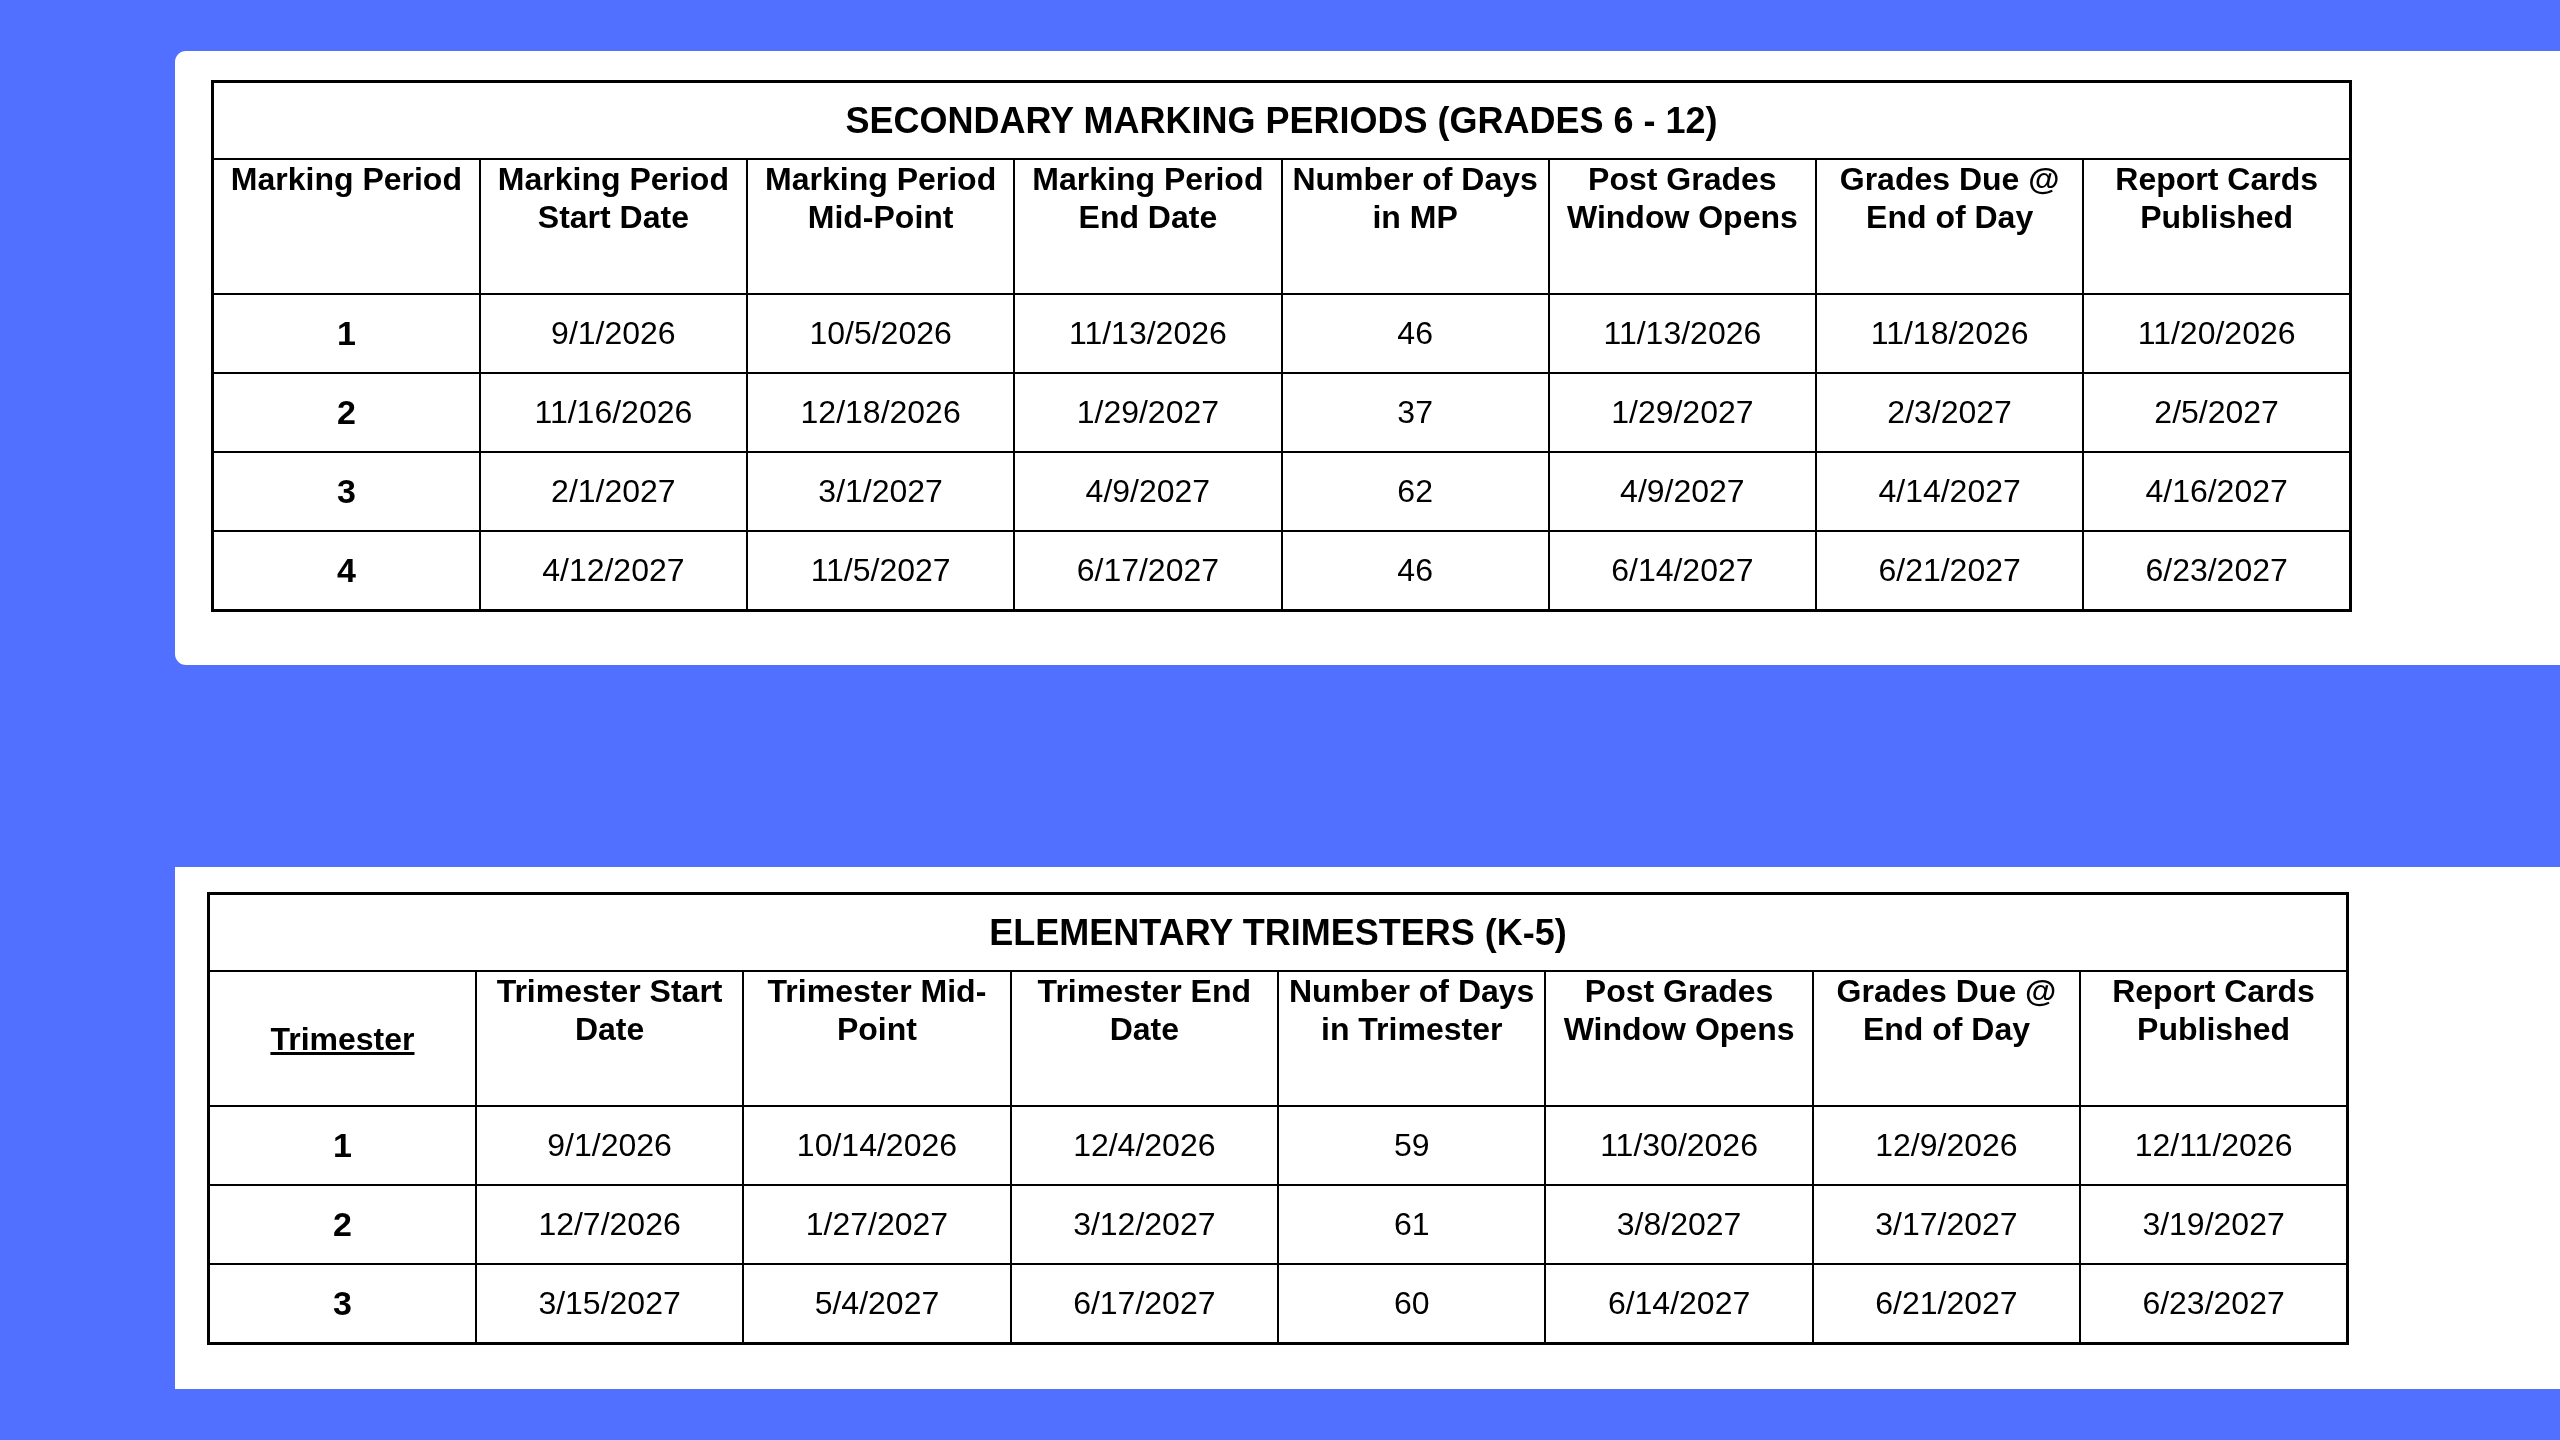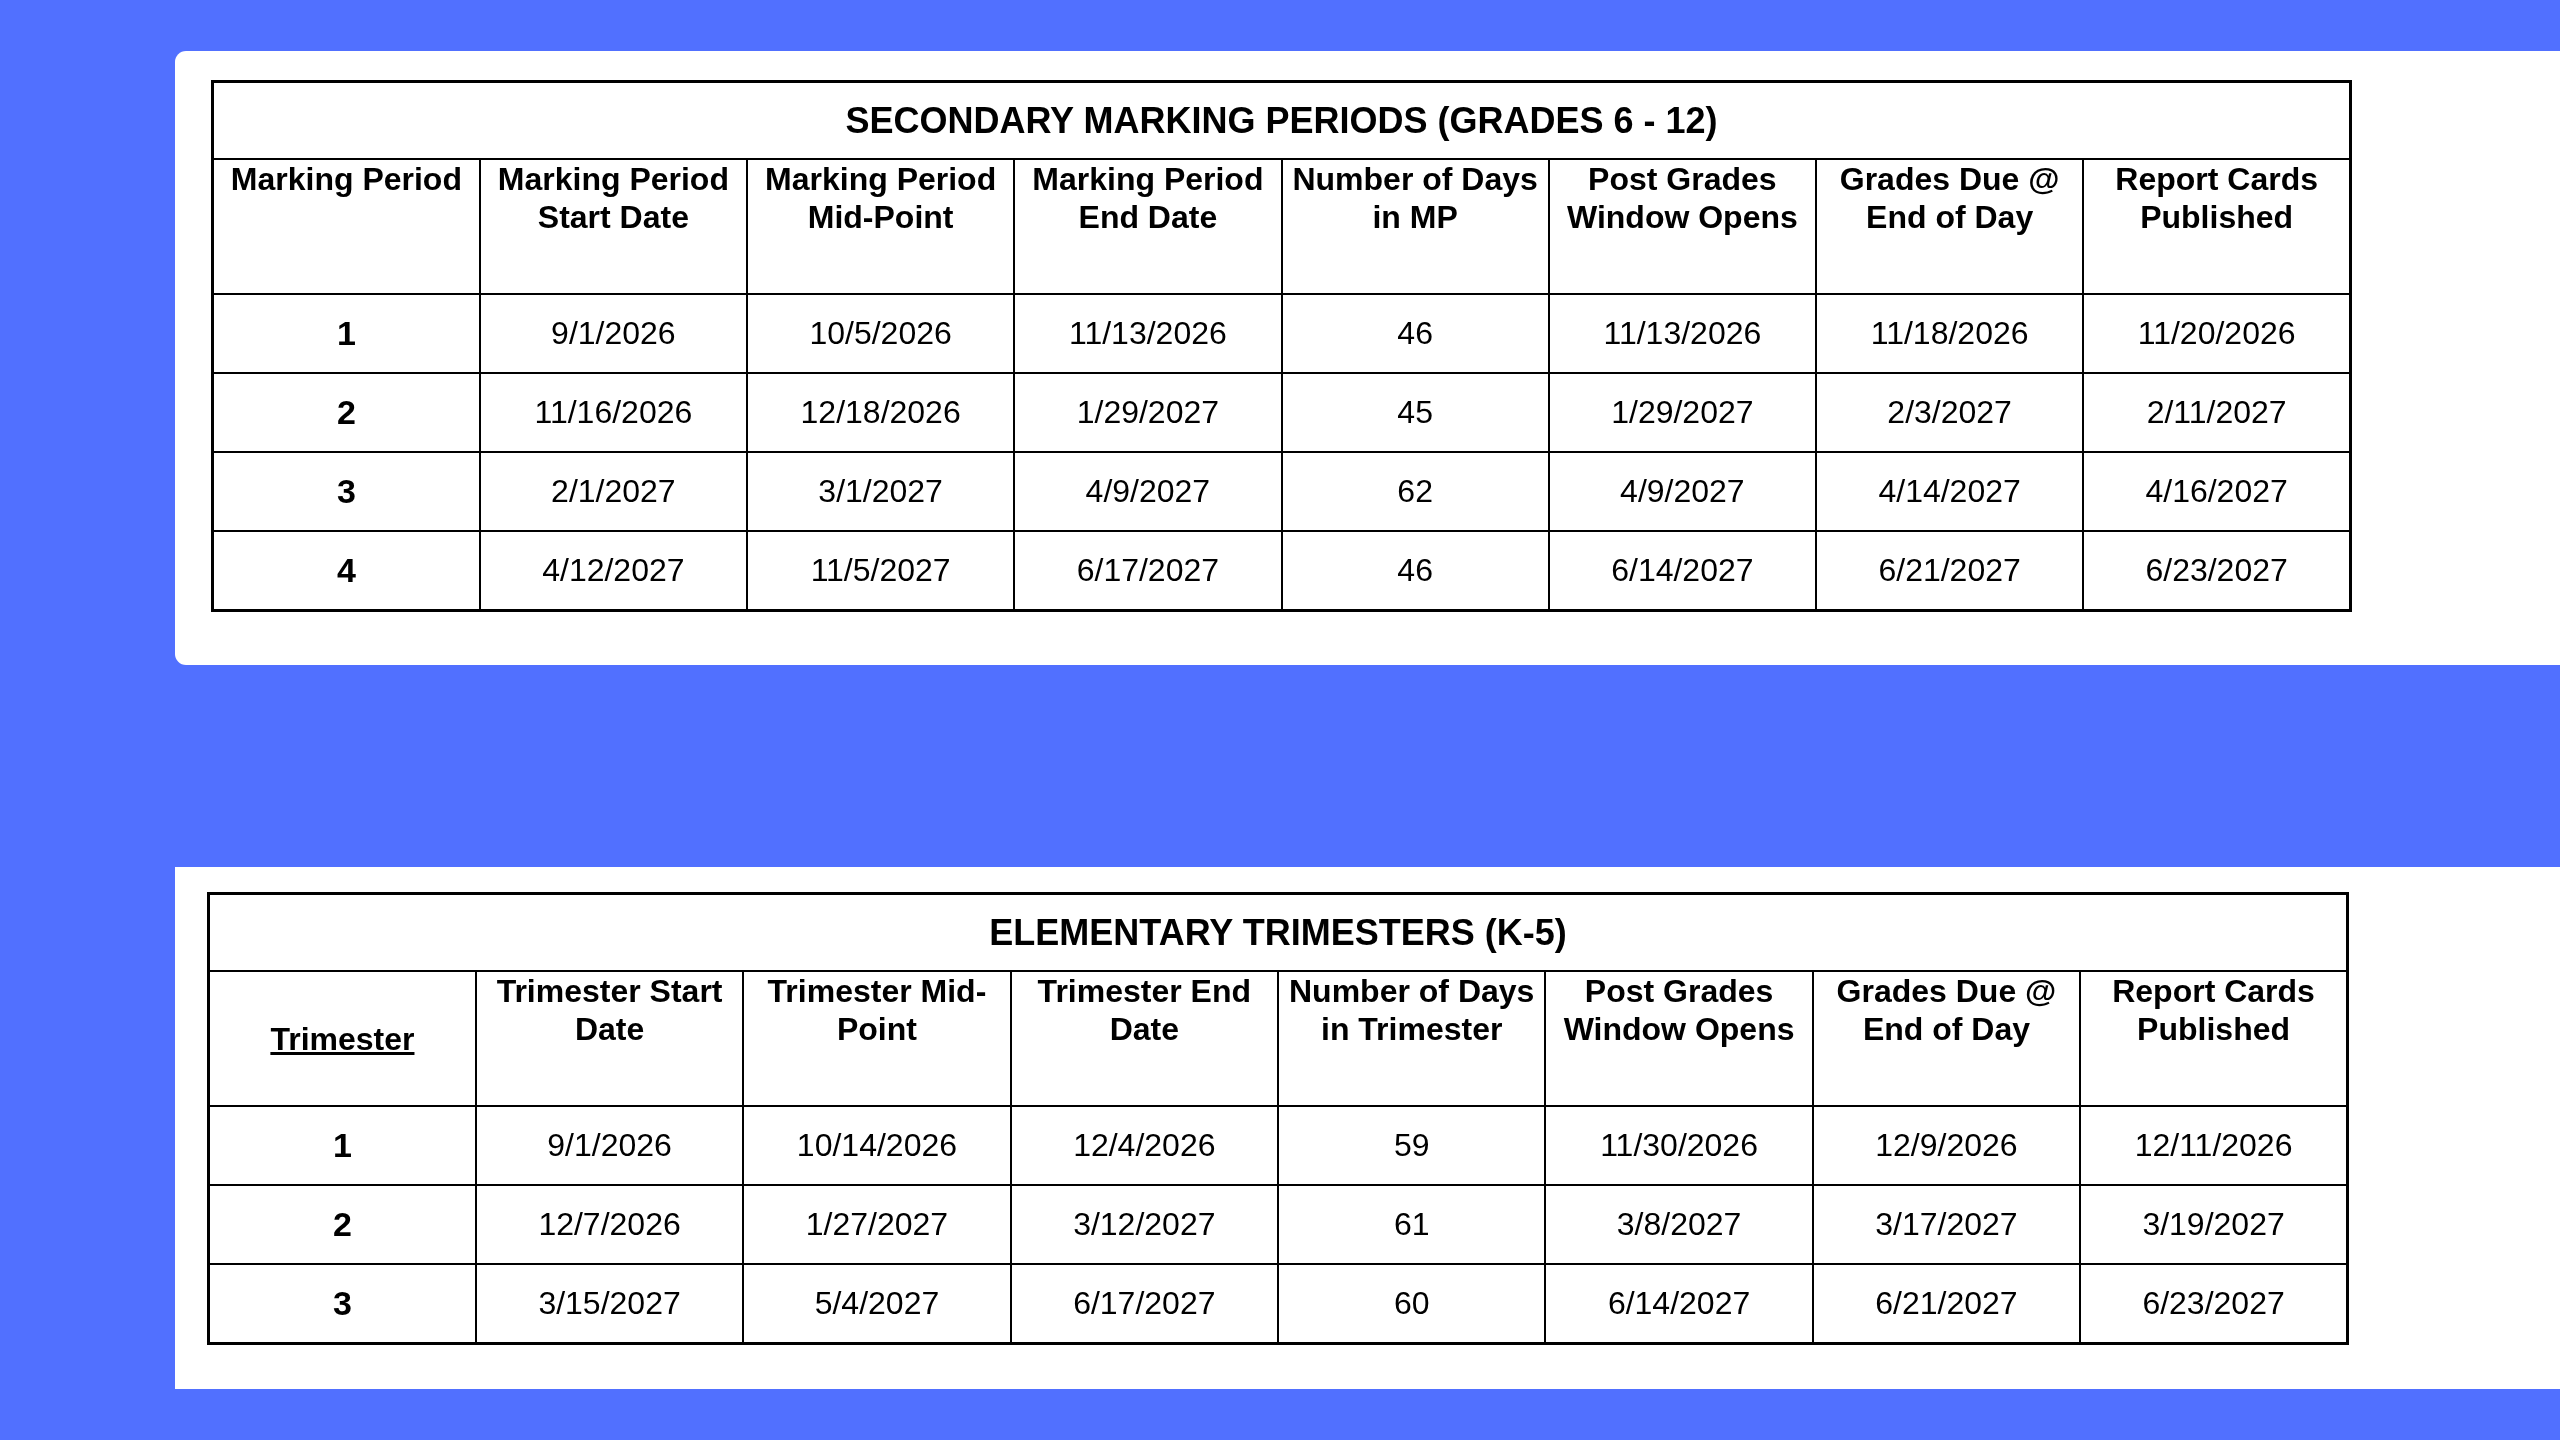--- a/index.html
+++ b/index.html
@@ -71,24 +71,24 @@
         <td>46</td>
         <td>11/13/2026</td>
         <td>11/18/2026</td>
         <td>11/20/2026</td>
       </tr>
       <tr>
         <td class="rowkey">2</td>
         <td>11/16/2026</td>
         <td>12/18/2026</td>
         <td>1/29/2027</td>
-        <td>45</td>
+        <td>37</td>
         <td>1/29/2027</td>
         <td>2/3/2027</td>
-        <td>2/11/2027</td>
+        <td>2/5/2027</td>
       </tr>
       <tr>
         <td class="rowkey">3</td>
         <td>2/1/2027</td>
         <td>3/1/2027</td>
         <td>4/9/2027</td>
         <td>62</td>
         <td>4/9/2027</td>
         <td>4/14/2027</td>
         <td>4/16/2027</td>

